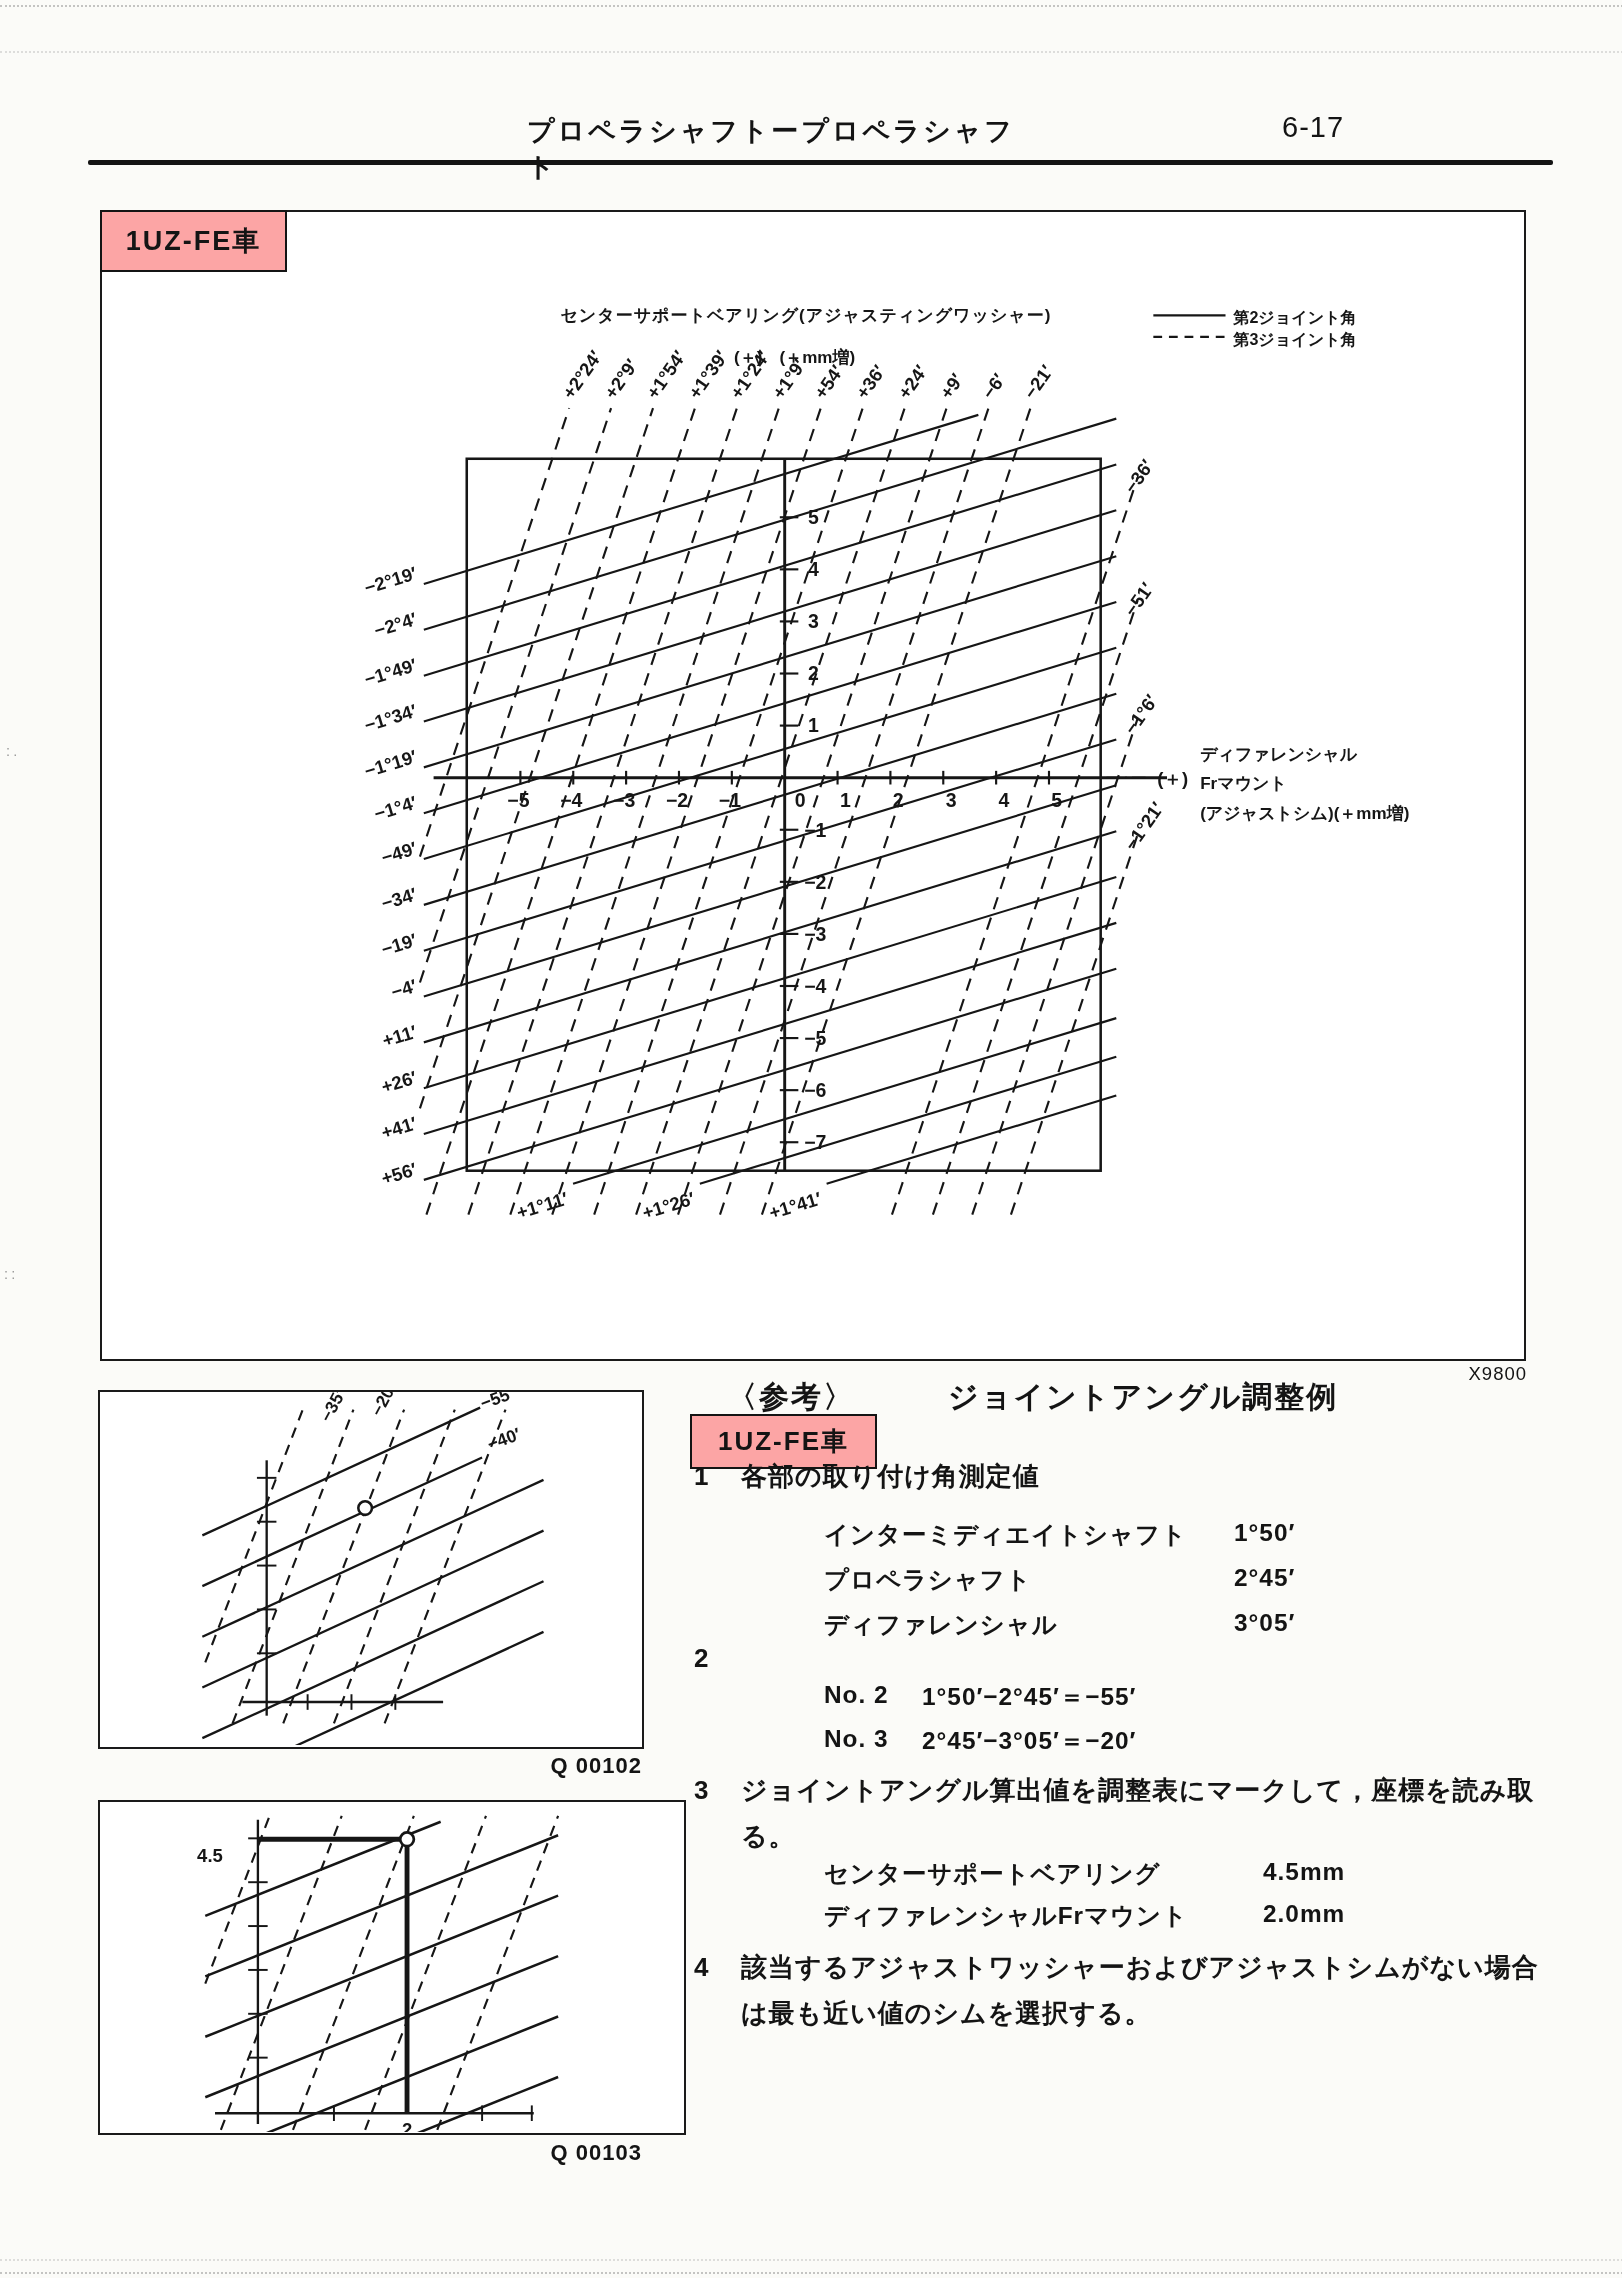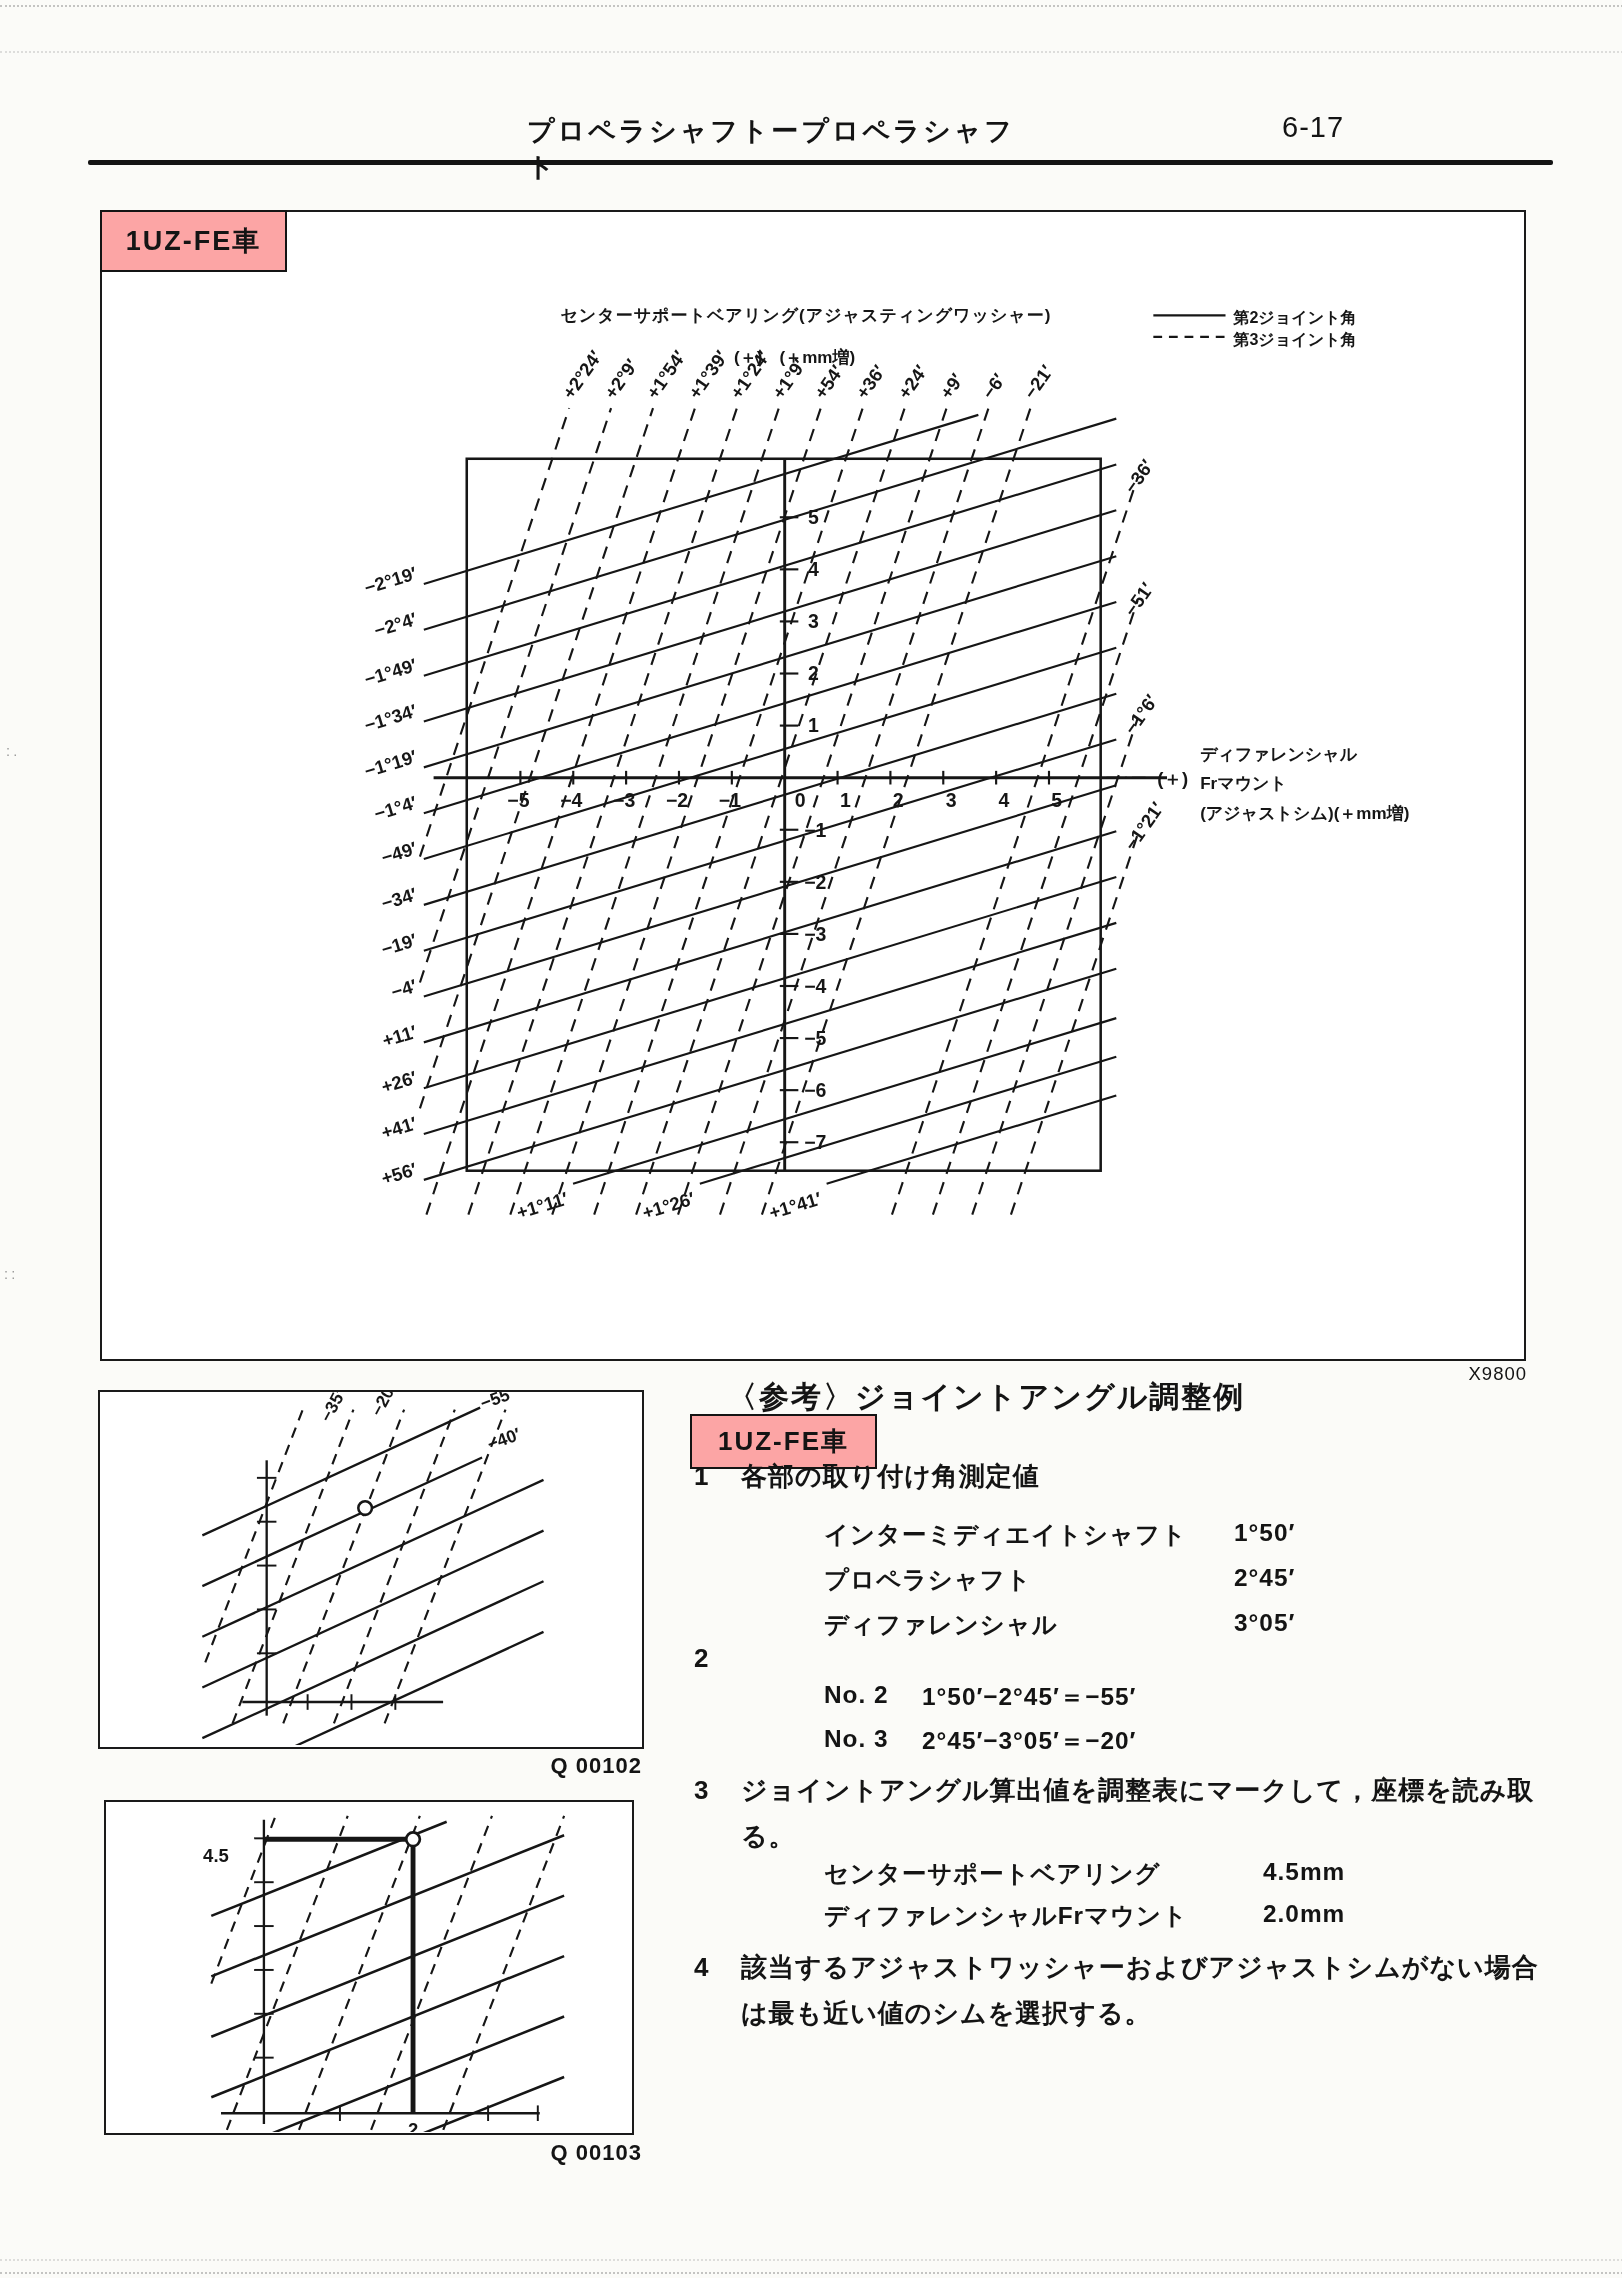--- a/index.html
+++ b/index.html
@@ -13,27 +13,27 @@
 .hdr-page{position:absolute;left:1282px;top:111px;width:107px;text-align:left;font-size:29px;font-weight:normal;letter-spacing:1px}
 .hdr-rule{position:absolute;left:88px;top:160px;width:1465px;height:4.9px;background:#141414;border-radius:2px}
 
 #main-fig{position:absolute;left:100px;top:210px;width:1426px;height:1151px;border:2.9px solid #1a1a1a;background:#fff}
 #main-fig svg{position:absolute;left:0;top:0}
 .tagbox{position:absolute;border:2.9px solid #141414;background:#fca5a5;display:flex;align-items:center;justify-content:center;font-weight:bold;letter-spacing:2px}
 #tag-main{left:100px;top:210px;width:187px;height:62px;font-size:27px}
 #cap-x9800{position:absolute;left:1395px;top:1363px;width:132px;text-align:right;font-size:18.5px;font-weight:normal;letter-spacing:1px}
 .small-fig{position:absolute;border:2.9px solid #1a1a1a;background:#fff}
 #fig1{left:98px;top:1390px;width:546px;height:359px}
-#fig2{left:104px;top:1800px;width:530px;height:335px}
+#fig2{left:98px;top:1800px;width:588px;height:335px}
 .q-caption{position:absolute;width:195px;text-align:right;font-size:22px;font-weight:bold;letter-spacing:1px}
 #cap1{left:447px;top:1753px}
 #cap2{left:447px;top:2140px}
 
 .ref-heading{position:absolute;left:727px;top:1377px;font-size:30px;font-weight:600;letter-spacing:2px;display:flex}
-.ref-heading .ttl{}
+.ref-heading .ttl{margin-left:93px}
 #tag-ref{left:690px;top:1414px;width:187px;height:55px;font-size:26px}
 .step{position:absolute;left:694px;width:862px;display:flex;font-size:26px;font-weight:600;line-height:46px;letter-spacing:1px}
 .step .no{flex:0 0 47px}
 .item{position:absolute;left:824px;display:flex;font-size:24.4px;font-weight:600;letter-spacing:1px}
 .item .il{flex:0 0 410px}
 .item.w450 .il{flex:0 0 439px}
 .item.w100 .il{flex:0 0 98px}
 </style>
 </head>
 <body>

